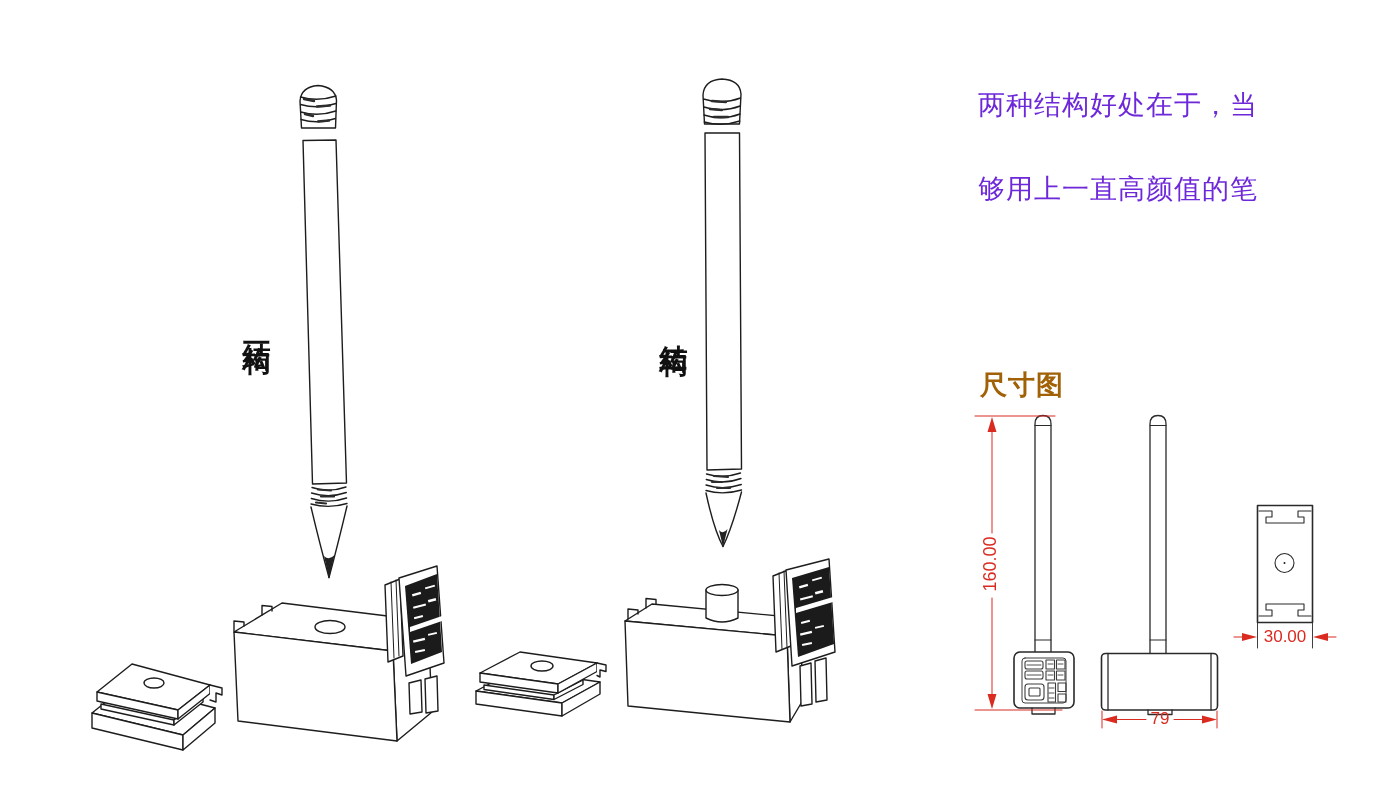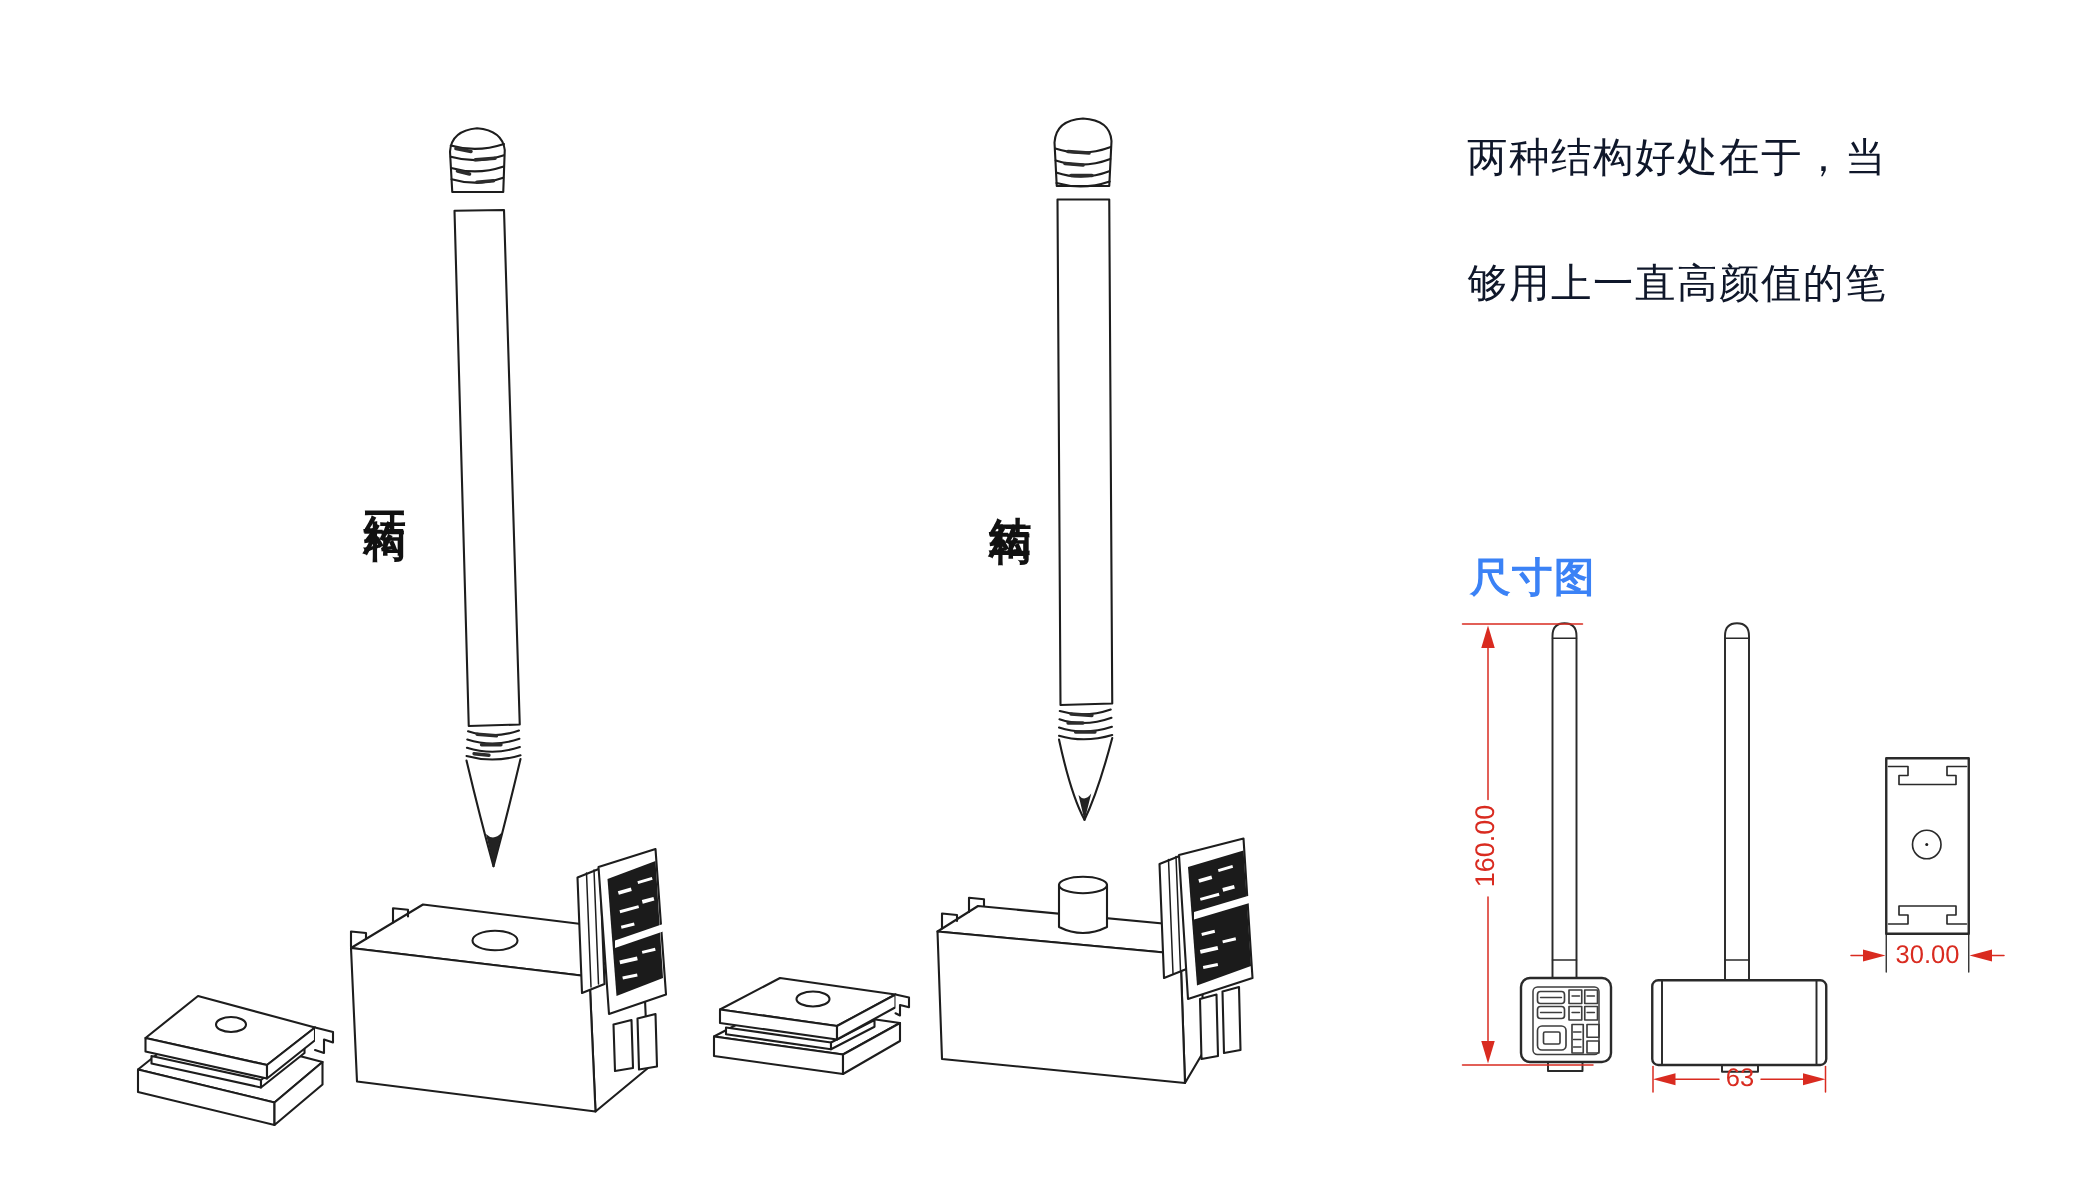--- a/index.html
+++ b/index.html
@@ -1,23 +1,23 @@
 <!DOCTYPE html>
 <html><head>
 <meta charset="utf-8">
 <style>
   html,body{margin:0;padding:0;}
   #canvas{position:relative;width:1400px;height:788px;background:#ffffff;overflow:hidden;
           font-family:"Liberation Sans",sans-serif;}
   #art{position:absolute;left:0;top:0;}
   .vlabel{position:absolute;writing-mode:vertical-rl;text-orientation:upright;
           font-size:28px;letter-spacing:4px;color:#111;font-weight:600;}
-  .desc{position:absolute;left:978px;top:84px;font-size:27px;line-height:42px;color:#0f172a;
+  .desc{position:absolute;left:978px;top:84px;font-size:27px;line-height:42px;color:#6d28d9;
         letter-spacing:1px;white-space:pre;}
-  .dimtitle{position:absolute;left:980px;top:367px;font-size:27px;color:#3b82f6;font-weight:700;letter-spacing:1px;}
+  .dimtitle{position:absolute;left:980px;top:367px;font-size:27px;color:#a16207;font-weight:700;letter-spacing:1px;}
   .dimtext{position:absolute;color:#d92b20;font-size:18px;text-align:center;}
   #dim-height{left:948px;top:554px;width:84px;height:20px;transform:rotate(-90deg);}
   #dim-width{left:1140px;top:709px;width:40px;font-size:17px;}
   #dim-depth{left:1252px;top:627px;width:66px;font-size:17px;text-align:center;}
 </style>
 </head>
 <body>
 
 <div id="canvas">
 <svg id="art" width="1400" height="788" viewBox="0 0 1400 788">
@@ -238,15 +238,15 @@
 </svg>
 
 <div class="vlabel" style="left:237px;top:320px;">结构一</div>
 <div class="vlabel" style="left:654px;top:322px;">结构二</div>
 
 <div class="desc"><span>两种结构好处在于，当</span><br><br><span>够用上一直高颜值的笔</span></div>
 
 <div class="dimtitle">尺寸图</div>
 
 <div class="dimtext" id="dim-height">160.00</div>
-<div class="dimtext" id="dim-width">63</div>
+<div class="dimtext" id="dim-width">79</div>
 <div class="dimtext" id="dim-depth">30.00</div>
 </div>
 
 </body></html>

